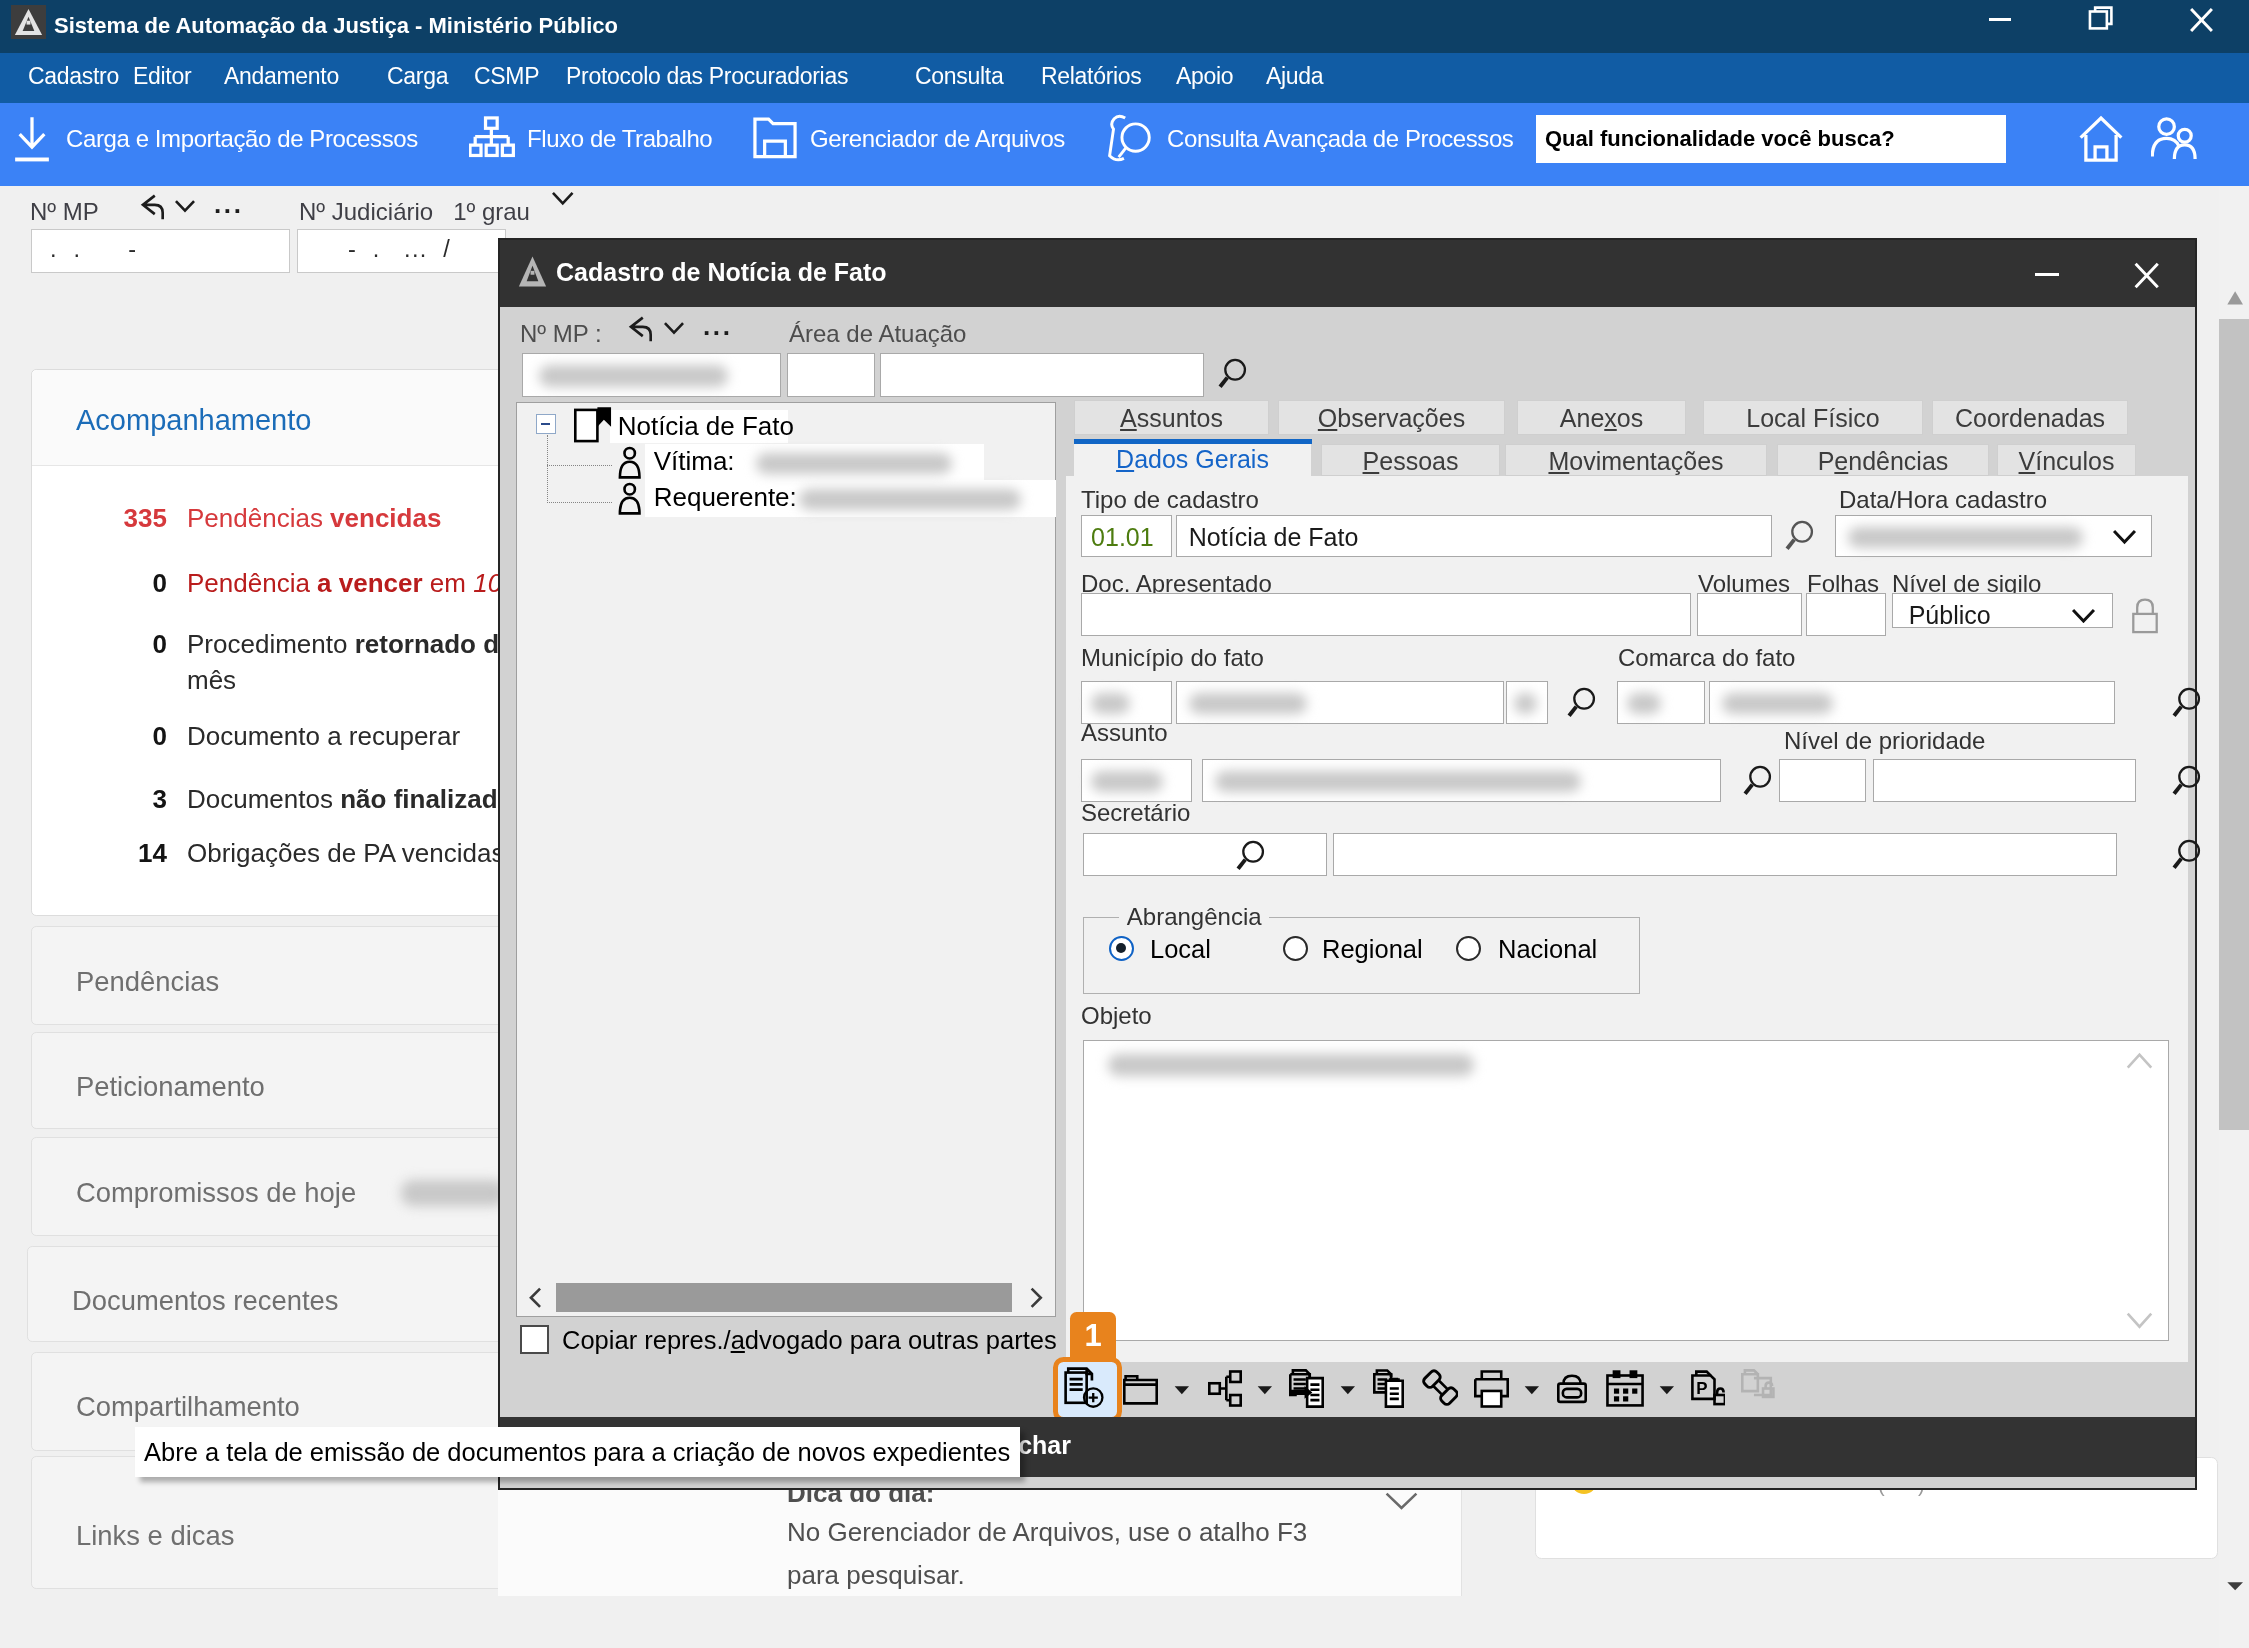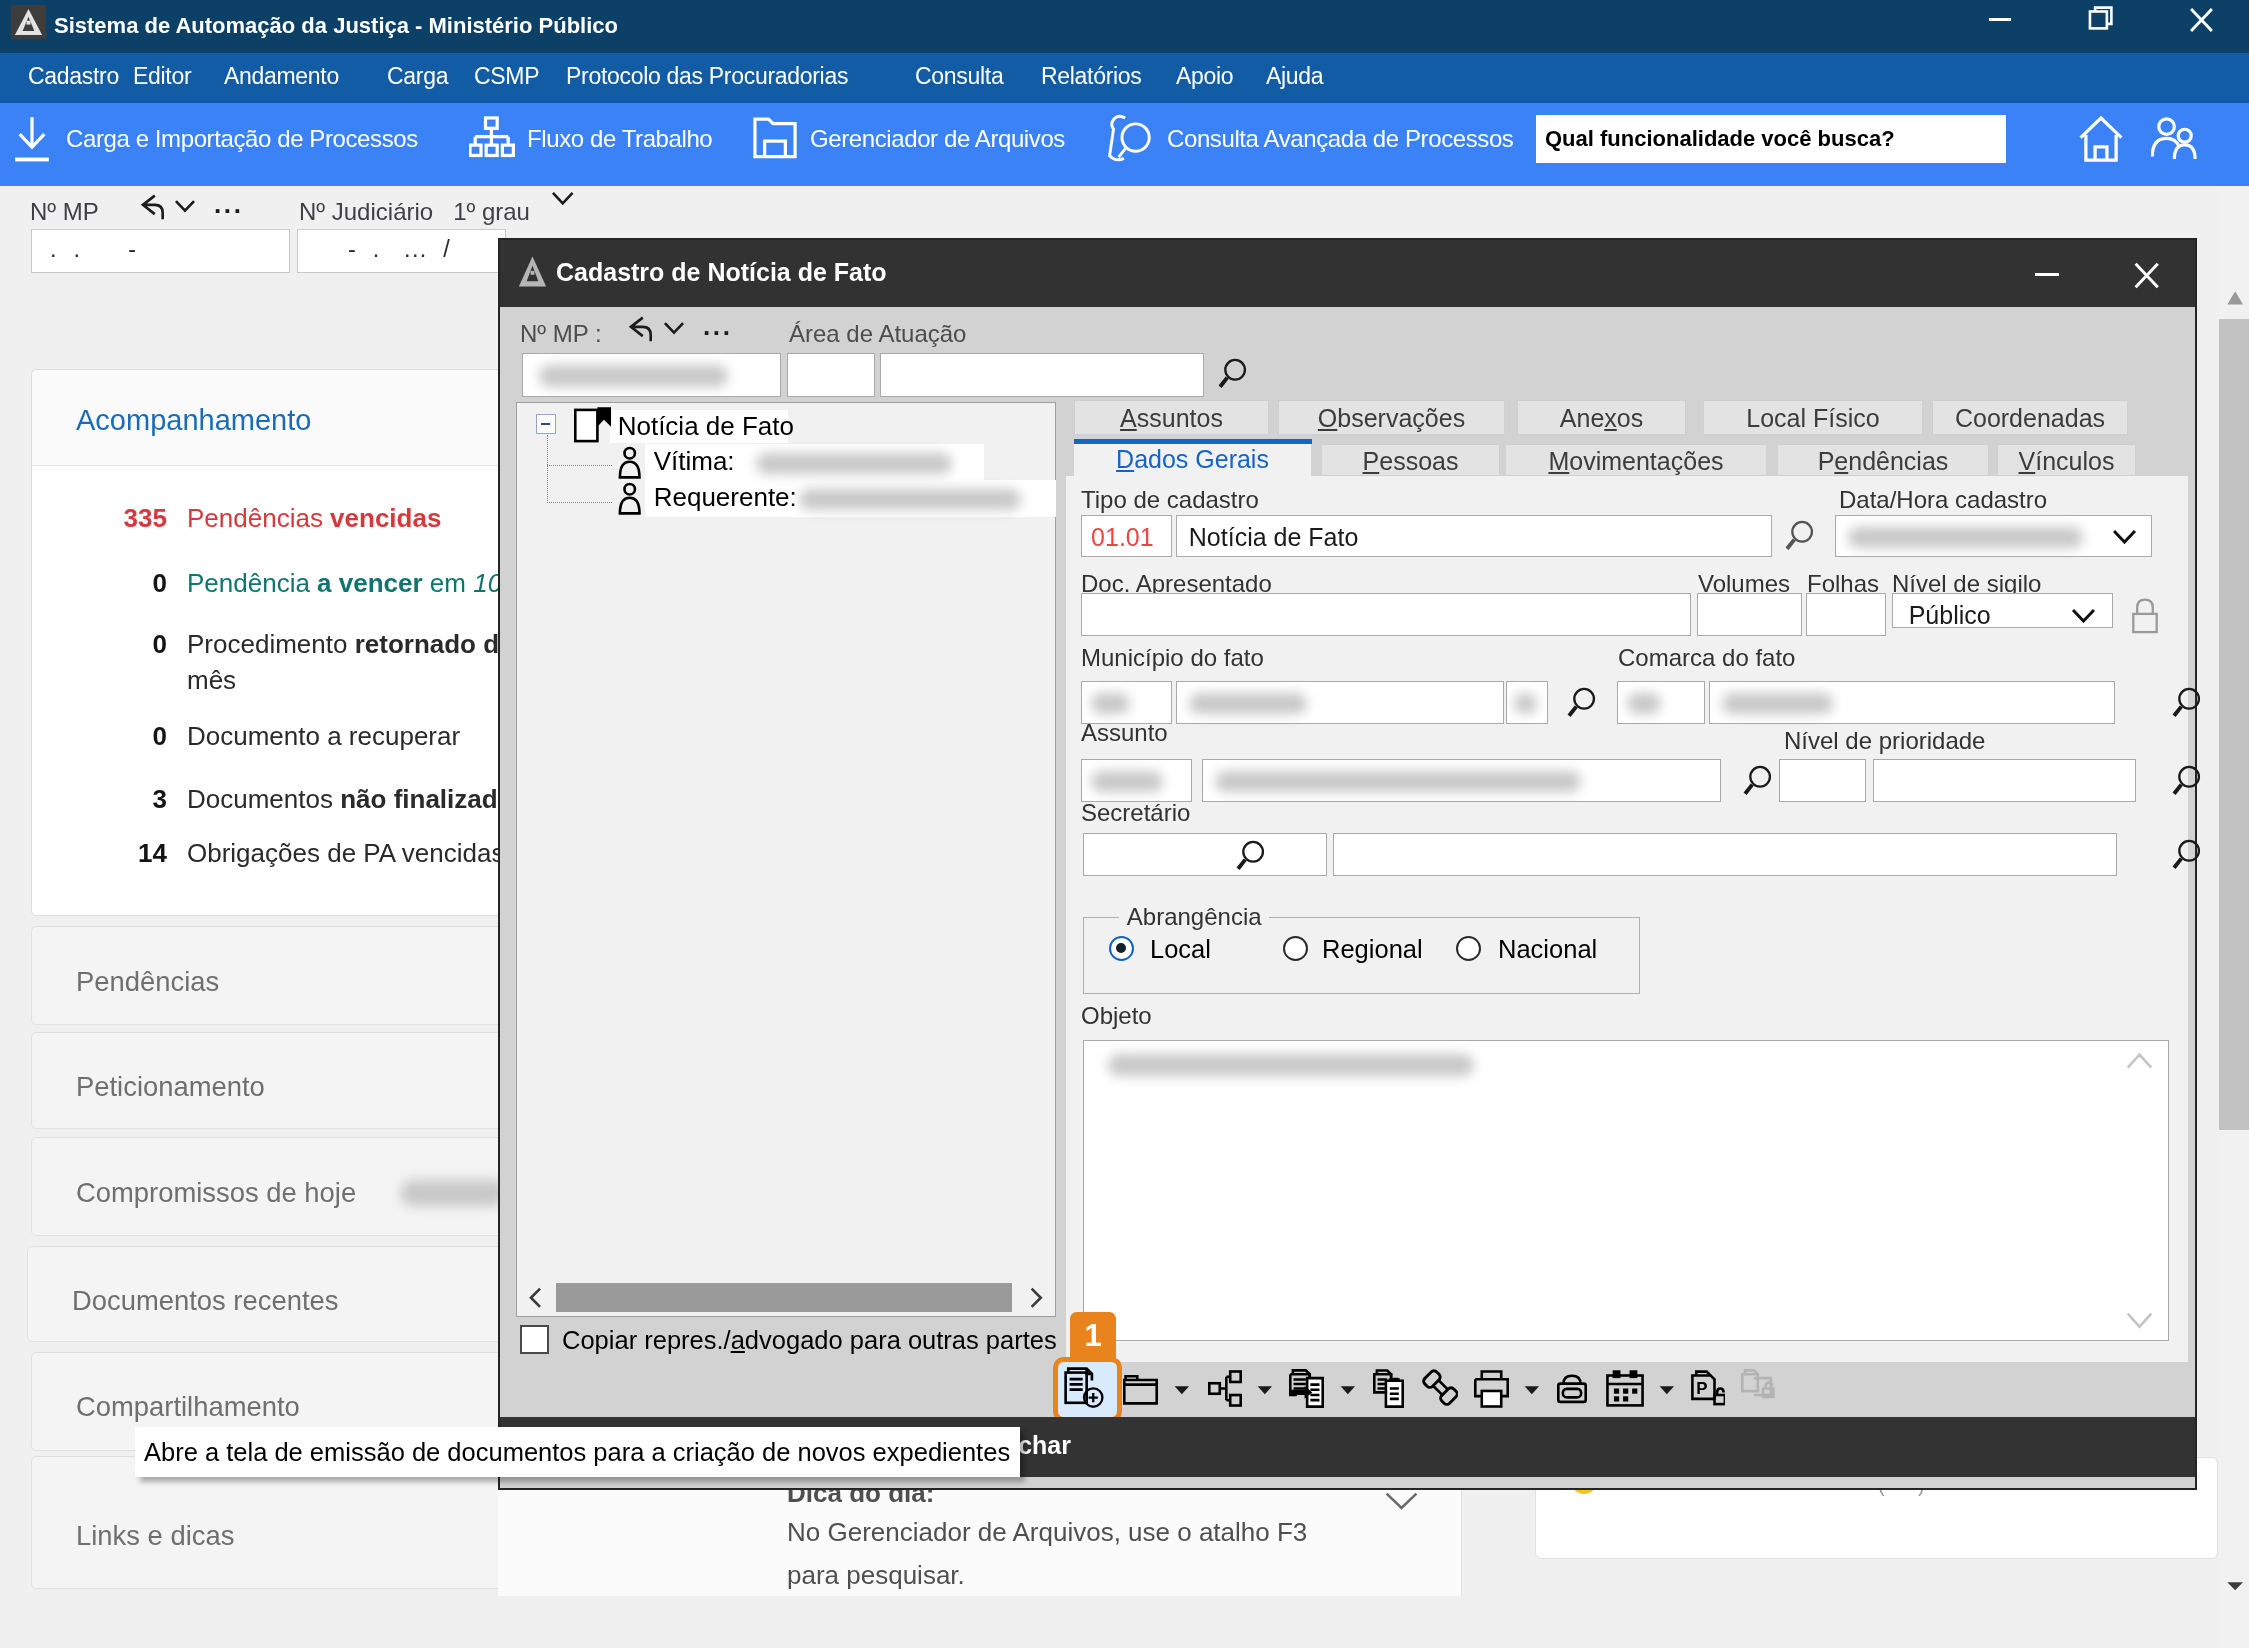--- a/index.html
+++ b/index.html
@@ -124,21 +124,21 @@
     <div class="ab nw" style="left:50px;top:229px;height:41px;line-height:41px;color:#2a2a2a;font-size:23.5px;letter-spacing:1.3px;">.&nbsp;&nbsp;.&nbsp;&nbsp;&nbsp;&nbsp;&nbsp;&nbsp;-</div>
     <div class="ab" style="left:297px;top:229px;width:209px;height:44px;background:#fff;border:1.3px solid #c9c9c9;box-sizing:border-box;"></div>
     <div class="ab nw" style="left:348px;top:229px;height:41px;line-height:41px;color:#2a2a2a;font-size:23.5px;letter-spacing:1.3px;">-&nbsp;&nbsp;.&nbsp;&nbsp;&nbsp;...&nbsp;&nbsp;/</div>
 
     <div class="card ab" style="left:31px;top:369px;width:483px;height:545px;">
       <div class="ab" style="left:0;top:0;width:100%;height:95px;background:#fafafa;border-bottom:1.3px solid #e6e6e6;border-radius:5.2px 5.2px 0 0;"></div>
       <div class="ab nw" style="left:44px;top:34px;font-size:29px;color:#1b6cb8;">Acompanhamento</div>
       <div class="ab nw" style="left:0;top:133px;width:135px;text-align:right;font-size:26px;font-weight:bold;color:#d6393c;">335</div>
       <div class="ab nw" style="left:155px;top:133px;font-size:26px;color:#d6393c;">Pendências <b>vencidas</b></div>
       <div class="ab nw" style="left:0;top:198px;width:135px;text-align:right;font-size:26px;font-weight:bold;color:#141414;">0</div>
-      <div class="ab nw" style="left:155px;top:198px;font-size:26px;color:#0f766e;">Pendência <b>a vencer</b> em <i>10</i></div>
+      <div class="ab nw" style="left:155px;top:198px;font-size:26px;color:#b91c1c;">Pendência <b>a vencer</b> em <i>10</i></div>
       <div class="ab nw" style="left:0;top:259px;width:135px;text-align:right;font-size:26px;font-weight:bold;color:#141414;">0</div>
       <div class="ab nw" style="left:155px;top:259px;font-size:26px;color:#2a2a2a;">Procedimento <b>retornado d</b></div>
       <div class="ab nw" style="left:155px;top:295px;font-size:26px;color:#2a2a2a;">mês</div>
       <div class="ab nw" style="left:0;top:351px;width:135px;text-align:right;font-size:26px;font-weight:bold;color:#141414;">0</div>
       <div class="ab nw" style="left:155px;top:351px;font-size:26px;color:#2a2a2a;">Documento a recuperar</div>
       <div class="ab nw" style="left:0;top:414px;width:135px;text-align:right;font-size:26px;font-weight:bold;color:#141414;">3</div>
       <div class="ab nw" style="left:155px;top:414px;font-size:26px;color:#2a2a2a;">Documentos <b>não finalizad</b></div>
       <div class="ab nw" style="left:0;top:468px;width:135px;text-align:right;font-size:26px;font-weight:bold;color:#141414;">14</div>
       <div class="ab nw" style="left:155px;top:468px;font-size:26px;color:#2a2a2a;">Obrigações de PA vencidas</div>
     </div>
@@ -268,21 +268,21 @@
     <div class="tab1 ab" style="left:1432px;top:160px;width:196px;height:35px;line-height:35px;">Coordenadas</div>
     <div class="ab" style="left:574px;top:199px;width:238px;height:5.2px;background:#1166c6;"></div>
     <div class="ab" style="left:574px;top:204px;width:237px;height:33px;background:#f1f1f1;color:#1464c8;font-size:25px;text-align:center;line-height:31px;"><u>D</u>ados Gerais</div>
     <div class="tab1 ab" style="left:821px;top:204px;width:179px;height:32px;line-height:32px;"><u>P</u>essoas</div>
     <div class="tab1 ab" style="left:1005px;top:204px;width:262px;height:32px;line-height:32px;"><u>M</u>ovimentações</div>
     <div class="tab1 ab" style="left:1277px;top:204px;width:212px;height:32px;line-height:32px;">P<u>e</u>ndências</div>
     <div class="tab1 ab" style="left:1497px;top:204px;width:139px;height:32px;line-height:32px;"><u>V</u>ínculos</div>
     <div id="form" class="ab" style="left:0;top:0;">
       <div class="flbl ab nw" style="left:581px;top:246px;">Tipo de cadastro</div>
       <div class="din ab" style="left:581px;top:275px;width:91px;height:42px;">
-          <div class="nw" style="padding:6.5px 0 0 9.1px;font-size:25px;color:#ef4444;">01.01</div>
+          <div class="nw" style="padding:6.5px 0 0 9.1px;font-size:25px;color:#4d7c0f;">01.01</div>
         </div>
       <div class="din ab" style="left:676px;top:275px;width:596px;height:42px;">
           <div class="nw" style="padding:6.5px 0 0 11.8px;font-size:25px;color:#1a1a1a;">Notícia de Fato</div>
         </div>
       <svg class="ab" style="left:1283px;top:280px;" width="33" height="34" viewBox="0 0 50 52">
           <circle cx="29" cy="18" r="15" fill="none" stroke="#555" stroke-width="3.5"></circle>
           <path d="M17 30 L6 44" stroke="#555" stroke-width="6"></path>
         </svg>
       <div class="flbl ab nw" style="left:1339px;top:246px;">Data/Hora cadastro</div>
       <div class="din ab" style="left:1335px;top:275px;width:317px;height:42px;">

